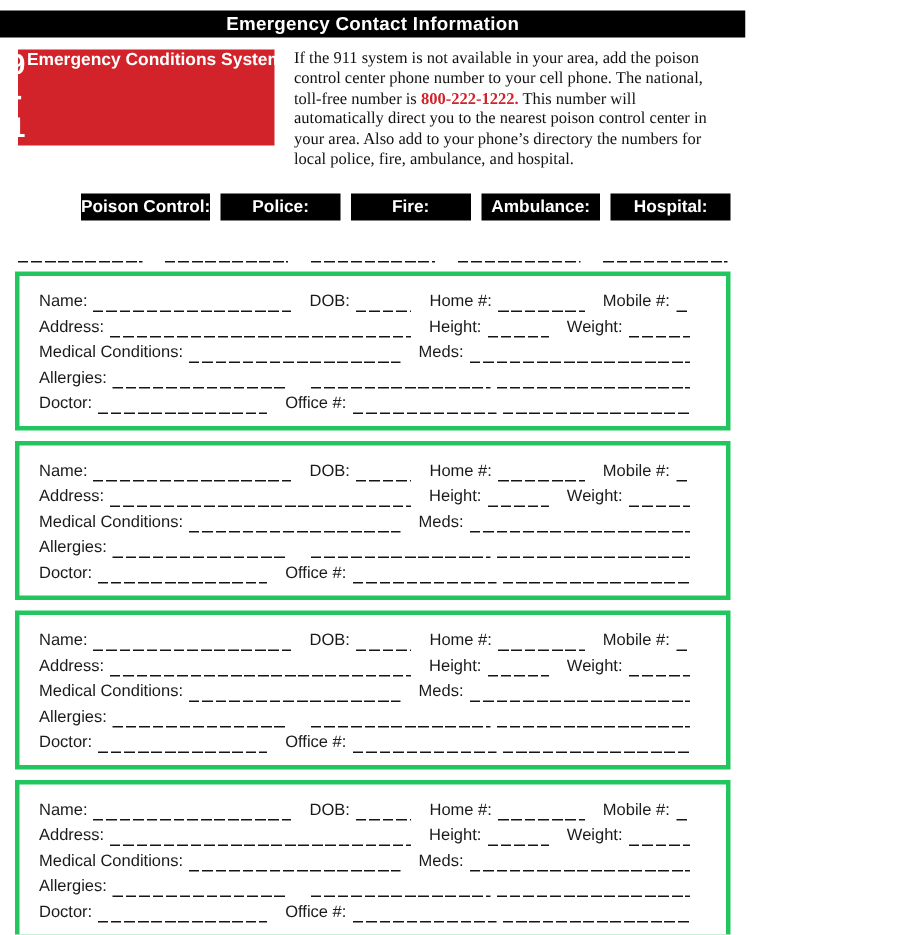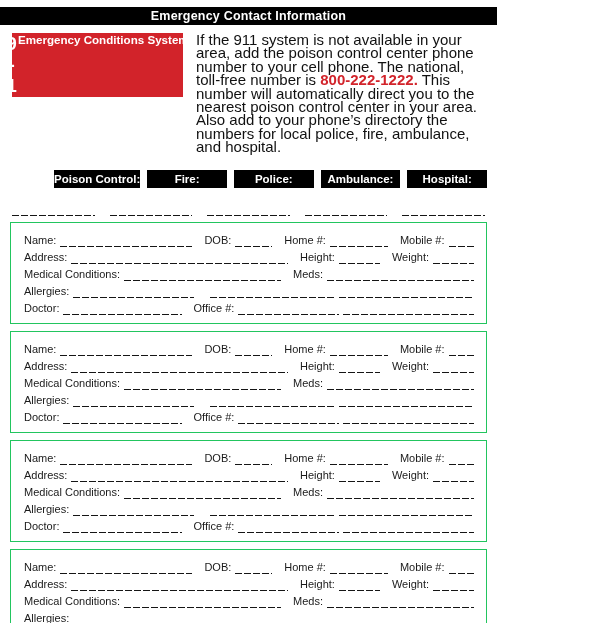--- a/index.html
+++ b/index.html
@@ -20,21 +20,21 @@
   
   .intro { display:flex; margin:8px 12px 0 12px; gap:13px; }
   .badge {
     width:171px; min-width:171px; height:64px; background:#d2232a;
     color:#fff; font-weight:bold; text-align:center;
     display:flex; flex-direction:row; justify-content:center;
   }
   .badge-number { font-size:19px; letter-spacing:1px; line-height:21px; }
   .badge-subtitle { font-size:11px; line-height:13px; }
   .badge-caption { font-size:11.6px; line-height:14px; white-space:nowrap; }
-  .intro-text { font-size:15px; line-height:13.4px; color:#111; }
+  .intro-text { font-size:11px; line-height:13.4px; color:#111;font-family:Liberation Serif, serif; }
   .phone { color:#d2232a; font-weight:bold; }
 
   
   .contacts-row { display:flex; gap:7px; margin:16px 10px 0 10px;padding-left:44px; }
   .contact-box {
     flex:1; background:#000; color:#fff; font-weight:bold;
     font-size:11.5px; height:18px; line-height:18px; text-align:center;
     white-space:nowrap;
   }
   .contact-lines { display:flex; gap:15px; margin:15px 12px 0 12px; }
@@ -48,22 +48,22 @@
     background-image:repeating-linear-gradient(90deg,#151515 0 7px,transparent 7px 9px);
     background-size:100% 1px;
     background-position:0 bottom;
     background-repeat:no-repeat;
   }
 
   
   #members { padding-top:6px; }
   .member-block {
     margin:0 10px 7px 10px;
-    border:1px solid #22c55e;
-    padding:7px 12px 8px 13px;
+    border:3px solid #22c55e;
+    padding:7px 24px 8px 13px;
   }
   .row { display:flex; align-items:flex-end; height:17px; gap:4px; font-size:11px; }
   .lbl { white-space:nowrap; line-height:14px; }
   .ml { margin-left:8px; }
   .w-name   { width:132px; }
   .w-dob    { width:37px; }
   .w-home   { width:58px; }
   .grow     { flex:1; }
   .w-hw     { width:41px; }
   .w-meds   { width:147px; }
@@ -85,22 +85,22 @@
   <div class="intro">
     <div class="badge">
       <div class="badge-number">9 - 1 - 1</div>
       <div class="badge-caption">Emergency Conditions System</div>
     </div>
     <p class="intro-text"><span>If the 911 system is not available in your area, add the poison control center phone number to your cell phone. The national, toll-free number is </span><span class="phone">800-222-1222.</span><span> This number will automatically direct you to the nearest poison control center in your area. Also add to your phone’s directory the numbers for local police, fire, ambulance, and hospital.</span></p>
   </div>
 
   <div class="contacts-row">
     <div class="contact-box">Poison Control:</div>
+    <div class="contact-box">Police:</div>
     <div class="contact-box">Fire:</div>
-    <div class="contact-box">Police:</div>
     <div class="contact-box">Ambulance:</div>
     <div class="contact-box">Hospital:</div>
   </div>
 
   <div class="contact-lines">
     <div class="uline contact-line"></div>
     <div class="uline contact-line"></div>
     <div class="uline contact-line"></div>
     <div class="uline contact-line"></div>
     <div class="uline contact-line"></div>

